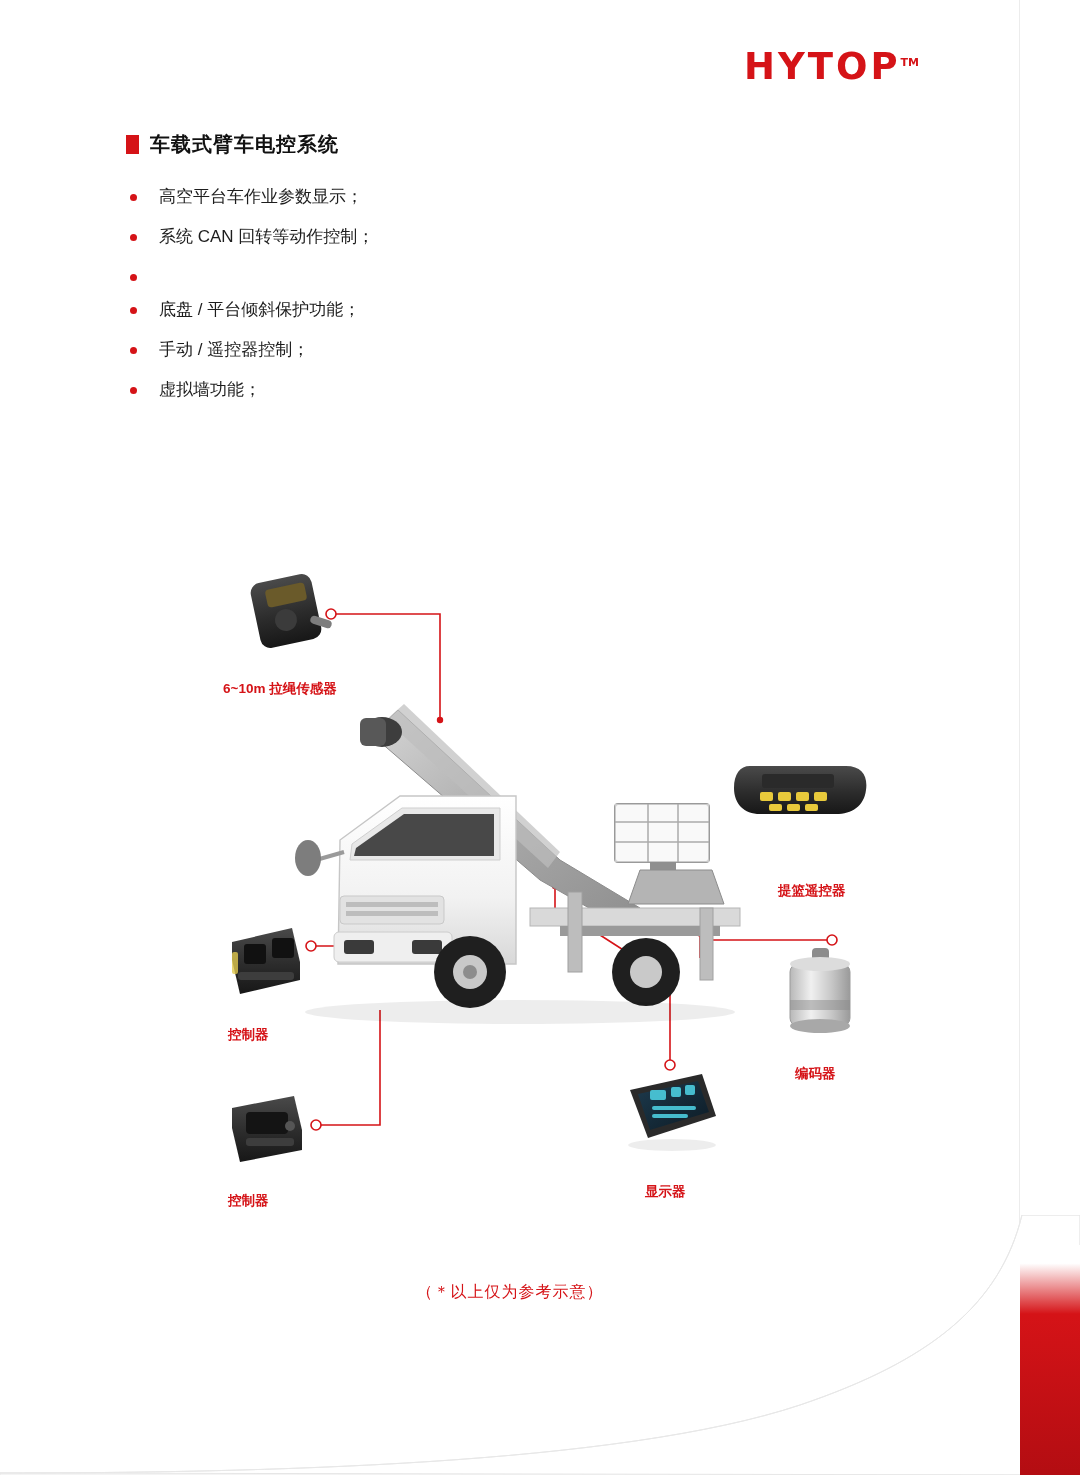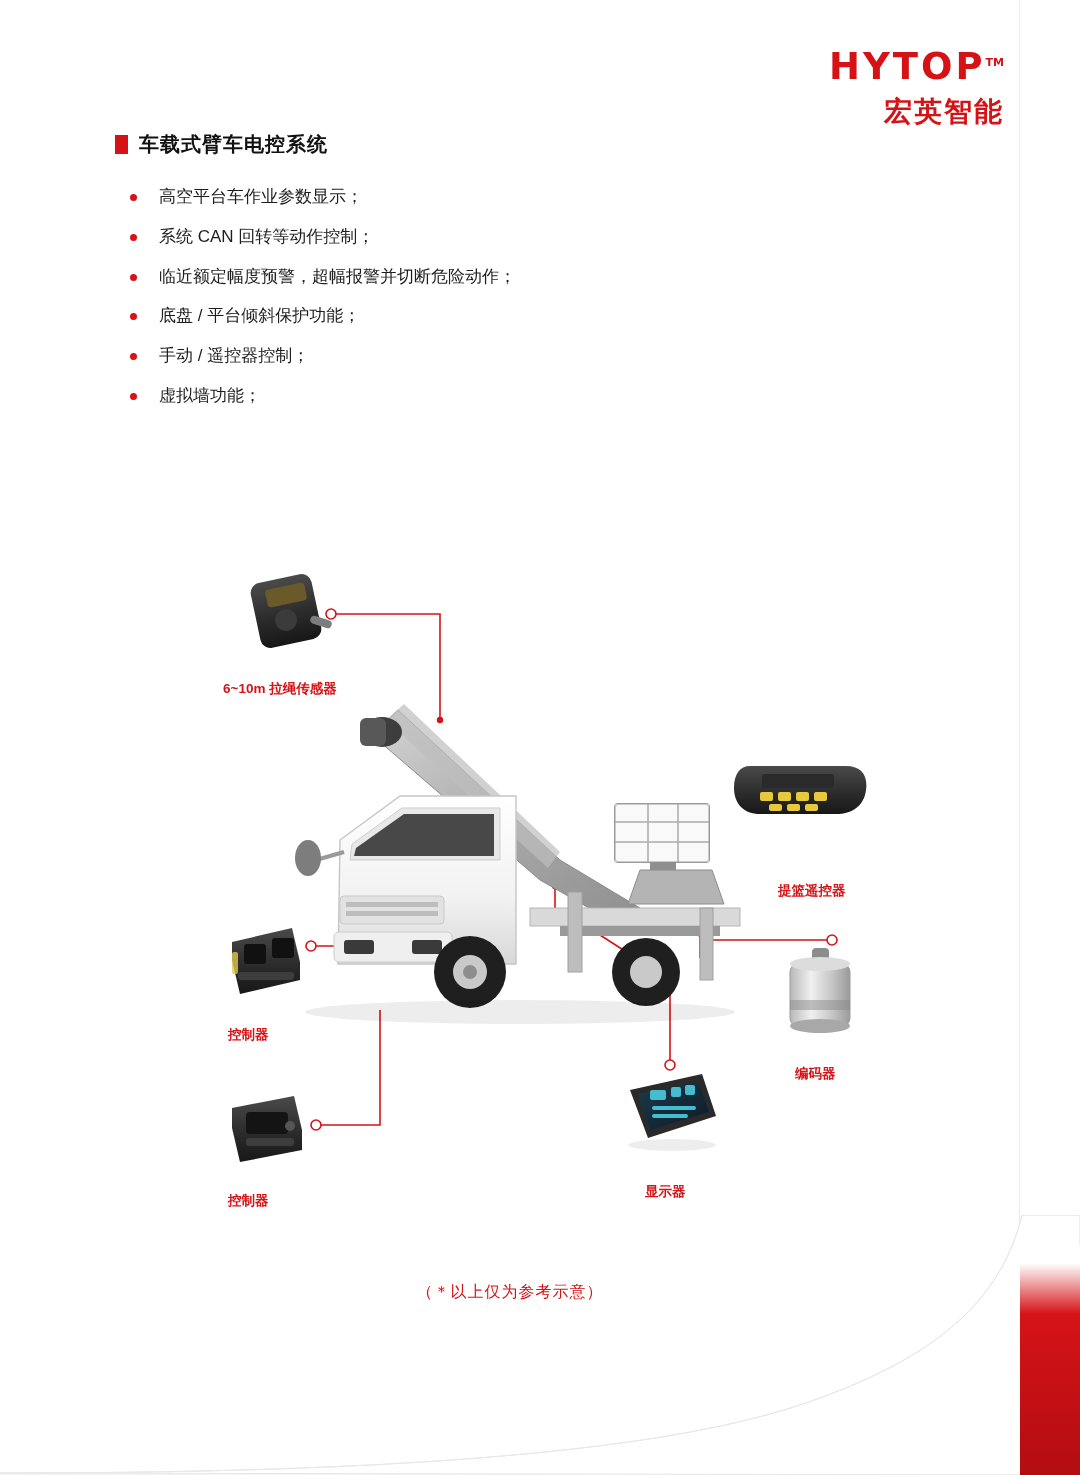--- a/index.html
+++ b/index.html
@@ -42,21 +42,21 @@
     height: 260px;
     overflow: hidden;
     pointer-events: none;
   }
 
   
   .logo-block {
     position: absolute;
     top: 48px;
     right: 76px;
-    text-align: right;
+    text-align: left;
     width: 260px;
   }
   .logo-mark {
     font-size: 37px;
     letter-spacing: 3px;
     font-weight: bold;
     color: #d51317;
     font-family: "DejaVu Sans", sans-serif;
     line-height: 1;
   }
@@ -70,21 +70,21 @@
     font-size: 28px;
     font-weight: bold;
     letter-spacing: 2px;
     color: #d51317;
   }
 
   
   .section-heading {
     position: absolute;
     top: 131px;
-    left: 115px;
+    left: 126px;
     display: flex;
     align-items: center;
     gap: 11px;
   }
   .heading-bar {
     width: 13px;
     height: 19px;
     background: #d51317;
     display: inline-block;
   }
@@ -162,40 +162,38 @@
     <path d="M1022,0 C1000,90 930,146 800,190 C620,250 260,258 0,258 L0,260 L1080,260 L1080,0 Z" fill="none" stroke="#e8e8e8" stroke-width="1"></path>
   </svg>
 </div>
 
 <div class="corner-red"></div>
 
 <div class="logo-block">
   <div class="logo-mark">
     <span>HYTOP</span><span class="logo-tm">TM</span>
   </div>
-  <div class="logo-cn">宏英智能</div>
 </div>
 
 <div class="section-heading">
   <span class="heading-bar"></span>
   <span class="heading-text">车载式臂车电控系统</span>
 </div>
 
 <div class="feature-list">
   <div class="feature-item">
     <span class="feature-dot"></span>
     <span>高空平台车作业参数显示；</span>
   </div>
   <div class="feature-item">
     <span class="feature-dot"></span>
     <span>系统 CAN 回转等动作控制；</span>
   </div>
   <div class="feature-item">
     <span class="feature-dot"></span>
-    <span>临近额定幅度预警，超幅报警并切断危险动作；</span>
   </div>
   <div class="feature-item">
     <span class="feature-dot"></span>
     <span>底盘 / 平台倾斜保护功能；</span>
   </div>
   <div class="feature-item">
     <span class="feature-dot"></span>
     <span>手动 / 遥控器控制；</span>
   </div>
   <div class="feature-item">

